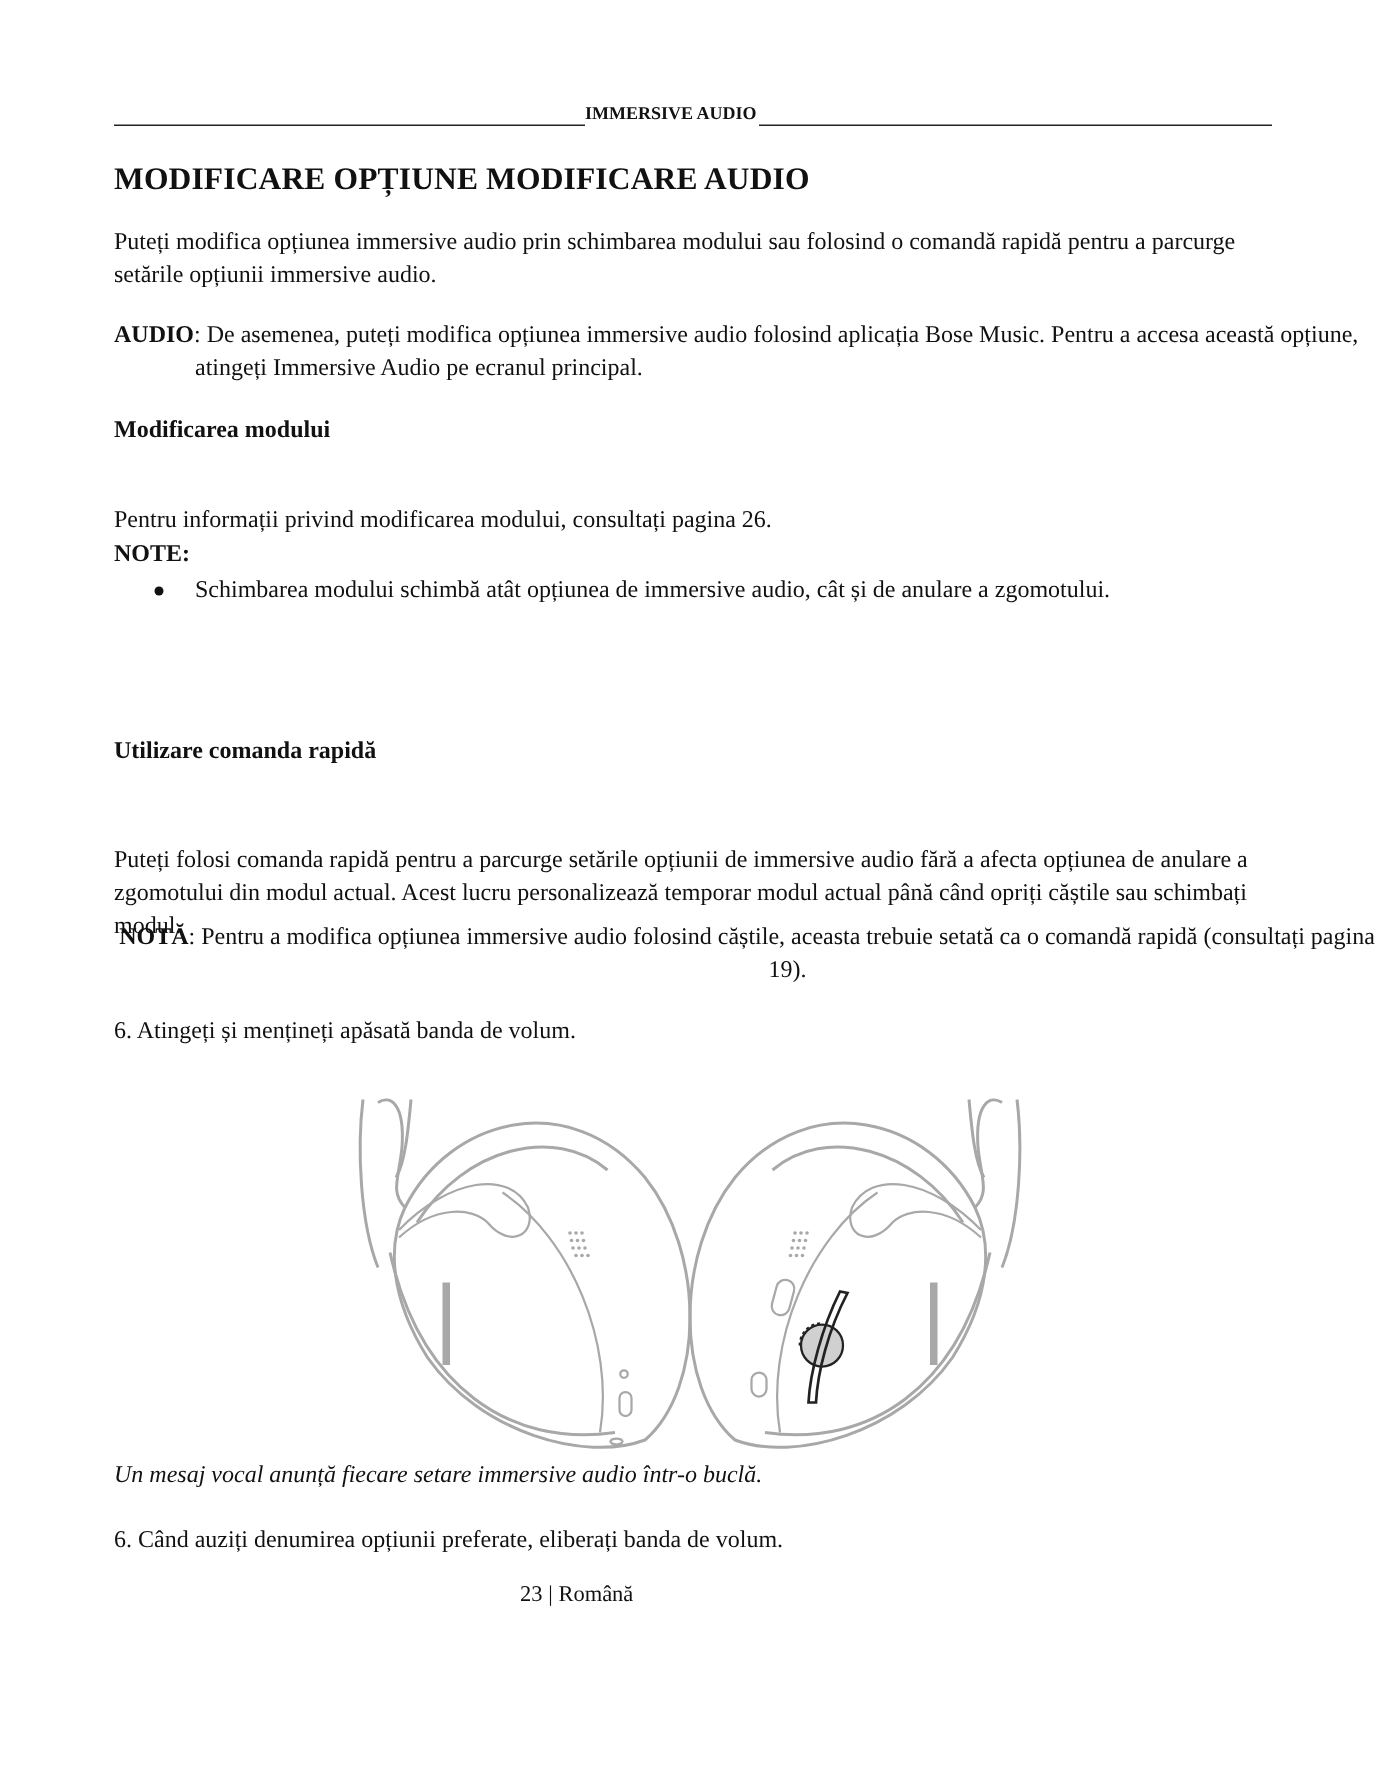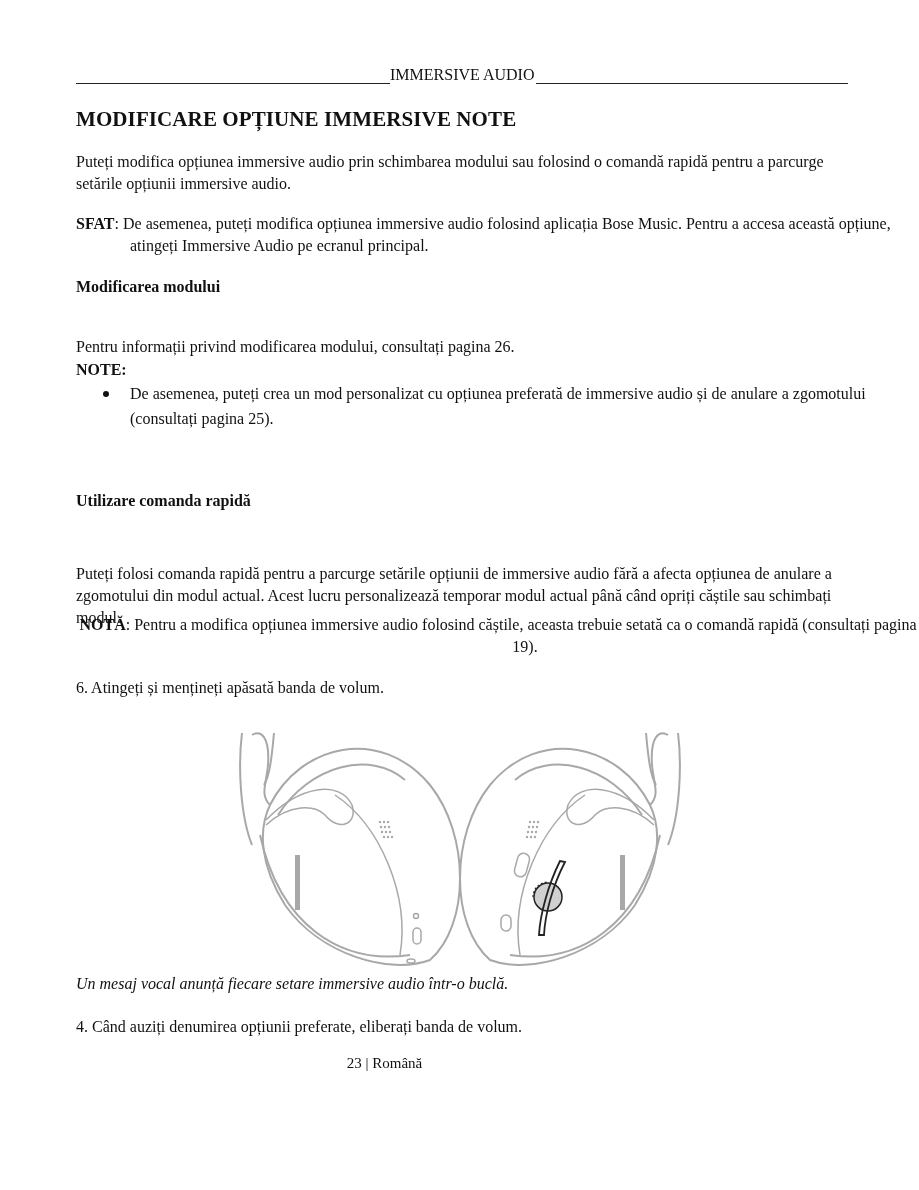--- a/index.html
+++ b/index.html
@@ -4,21 +4,21 @@
 <style>
   html, body { margin: 0; padding: 0; background: #ffffff; }
   body {
     width: 919px; height: 1190px; position: relative; overflow: hidden;
     font-family: "Liberation Serif", "DejaVu Serif", serif;
     color: #111111;
     font-size: 16px;
   }
   .running-header {
     position: absolute; top: 66px; left: 76px; width: 772px;
-    display: flex; align-items: flex-end; font-size: 16px; line-height: 18px;
+    display: flex; align-items: flex-end; font-size: 12px; line-height: 18px; font-weight: bold;
   }
   .rh-line { flex: 1; border-bottom: 1px solid #222; height: 14px; }
   .rh-line.left { flex: 0 0 314px; }
   .rh-text { padding: 0 2px 0 0; white-space: nowrap; }
   .rh-text2 { padding-left: 4px; }
   .title {
     position: absolute; top: 107px; left: 76px;
     font-weight: bold; font-size: 21px; letter-spacing: 0.1px;
   }
   .p { position: absolute; left: 76px; width: 790px; line-height: 22px; font-size: 16px; }
@@ -34,34 +34,34 @@
 </style>
 </head>
 <body>
 
 <div class="running-header">
   <span class="rh-line left"></span>
   <span class="rh-text">IMMERSIVE AUDIO</span>
   <span class="rh-line rh-text2"></span>
 </div>
 
-<div class="title">MODIFICARE OPȚIUNE IMMERSIVE NOTE</div>
+<div class="title">MODIFICARE OPȚIUNE MODIFICARE AUDIO</div>
 
 <div class="p" style="top:151px;">Puteți modifica opțiunea immersive audio prin schimbarea modului sau folosind o comandă rapidă pentru a parcurge setările opțiunii immersive audio.</div>
 
-<div class="p hang" style="top:213px;"><span class="b">SFAT</span><span>: De asemenea, puteți modifica opțiunea immersive audio folosind aplicația Bose Music. Pentru a accesa această opțiune, atingeți Immersive Audio pe ecranul principal.</span></div>
+<div class="p hang" style="top:213px;"><span class="b">AUDIO</span><span>: De asemenea, puteți modifica opțiunea immersive audio folosind aplicația Bose Music. Pentru a accesa această opțiune, atingeți Immersive Audio pe ecranul principal.</span></div>
 
 <div class="p b" style="top:276px;">Modificarea modului</div>
 
 <div class="p" style="top:336px;">Pentru informații privind modificarea modului, consultați pagina 26.</div>
 
 <div class="p b" style="top:359px;">NOTE:</div>
 
 <ul class="bullets" style="top:381px;">
-  <li><span class="dot"></span><span>De asemenea, puteți crea un mod personalizat cu opțiunea preferată de immersive audio și de anulare a zgomotului (consultați pagina 25).</span></li>
+  <li><span class="dot"></span><span>Schimbarea modului schimbă atât opțiunea de immersive audio, cât și de anulare a zgomotului.</span></li>
 </ul>
 
 <div class="p b" style="top:490px;">Utilizare comanda rapidă</div>
 
 <div class="p" style="top:563px;">Puteți folosi comanda rapidă pentru a parcurge setările opțiunii de immersive audio fără a afecta opțiunea de anulare a zgomotului din modul actual. Acest lucru personalizează temporar modul actual până când opriți căștile sau schimbați modul.</div>
 
 <div class="p hang" style="top:614px;text-align:center;"><span class="b">NOTĂ</span><span>: Pentru a modifica opțiunea immersive audio folosind căștile, aceasta trebuie setată ca o comandă rapidă (consultați pagina 19).</span></div>
 
 <div class="p" style="top:677px;">6. Atingeți și mențineți apăsată banda de volum.</div>
 
@@ -126,19 +126,19 @@
     <rect x="271" y="190" width="10" height="16" rx="5" stroke-width="1.5"></rect>
 
     <circle cx="318" cy="172" r="14" fill="#d0d0d0" stroke="#222" stroke-width="1.5"></circle>
     <path d="M303 172 A 15 15 0 0 1 318 157" stroke="#222" stroke-width="1.2" stroke-dasharray="2 2"></path>
     <path d="M330 136 C 318 160, 310 190, 309 210 L 314 210 C 315 190, 322 162, 335 137 Z" stroke="#222" stroke-width="1.8"></path>
   </svg>
 </div>
 
 <div class="p" style="top:973px;font-style:italic;">Un mesaj vocal anunță fiecare setare immersive audio într-o buclă.</div>
 
-<div class="p" style="top:1016px;">4. Când auziți denumirea opțiunii preferate, eliberați banda de volum.</div>
+<div class="p" style="top:1016px;">6. Când auziți denumirea opțiunii preferate, eliberați banda de volum.</div>
 
 <div class="footer">
   <span>23</span>
   <span>|</span>
   <span>Română</span>
 </div>
 
 </body></html>

